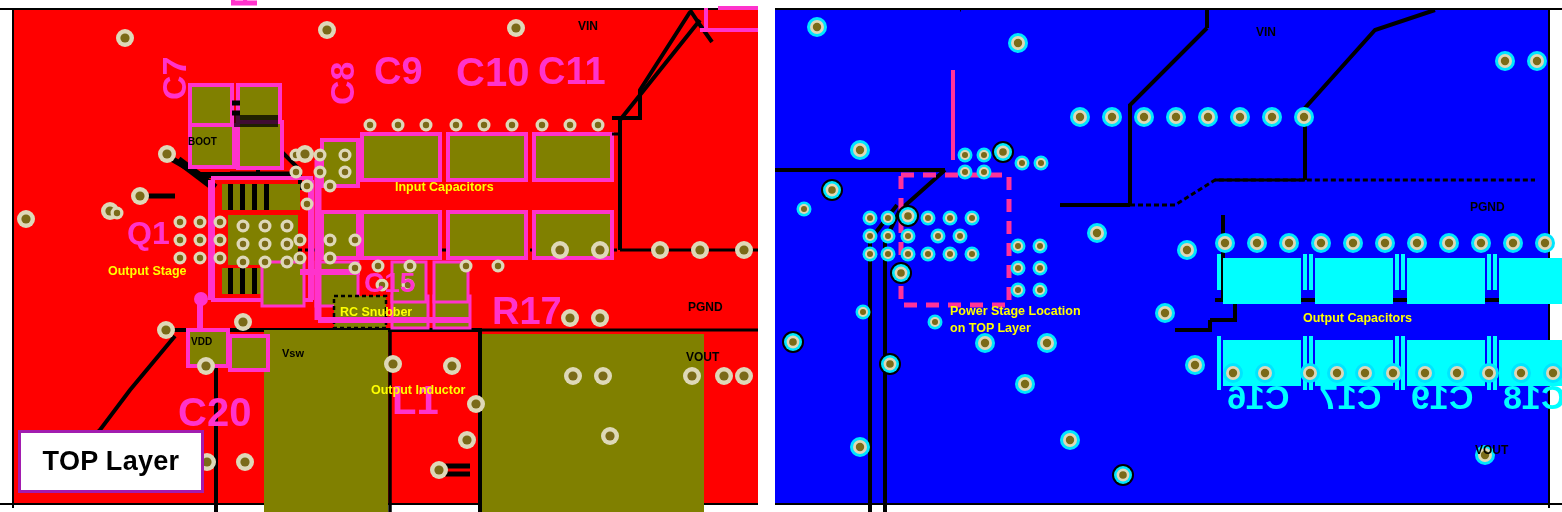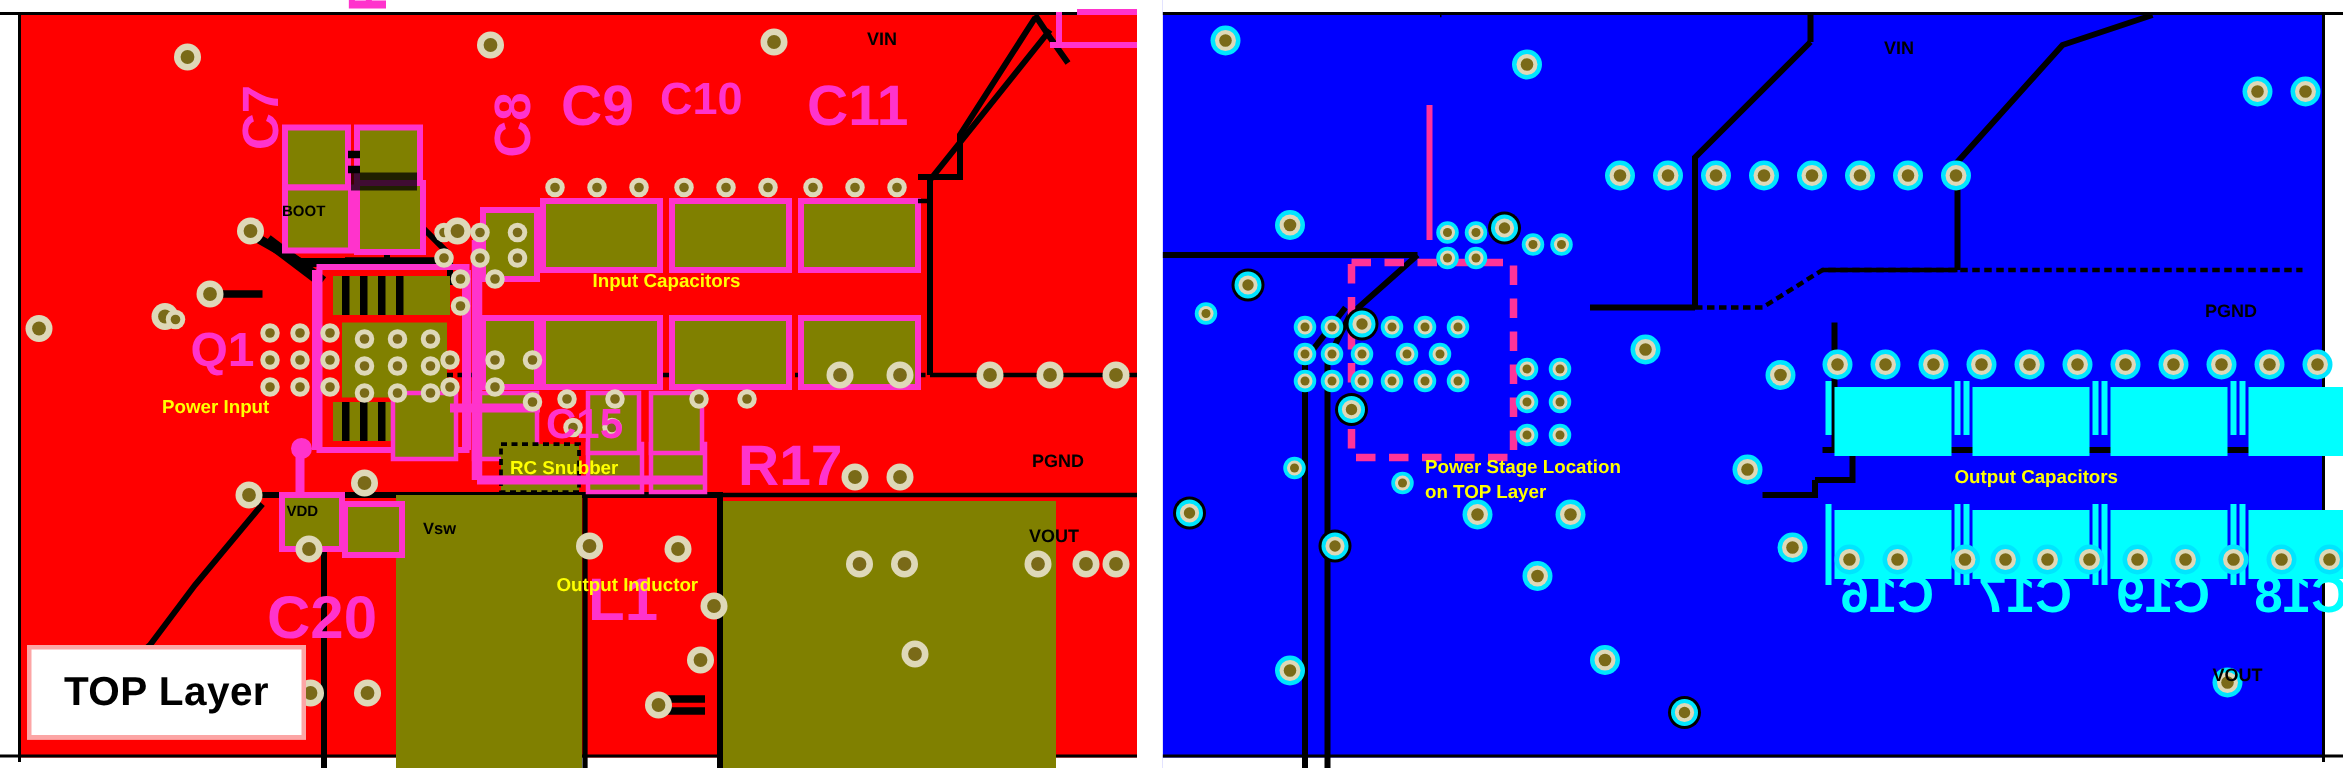--- a/index.html
+++ b/index.html
@@ -6,21 +6,21 @@
   body{width:1562px;height:512px;font-family:"Liberation Sans",sans-serif;overflow:hidden;}
   .stage{position:relative;width:1562px;height:512px;}
 
   .panel{position:absolute;top:0;height:512px;overflow:hidden;box-sizing:border-box;}
   .panel svg{position:absolute;left:0;top:0;}
 
   #panel-top{left:0;width:758px;}
   #panel-bottom{left:775px;width:787px;}
 
   .layer-badge{
-    position:absolute;background:#ffffff;border:3px solid #fca5a5;
+    position:absolute;background:#ffffff;border:3px solid #a21caf;
     display:flex;align-items:center;justify-content:center;
     font-size:27px;font-weight:bold;color:#000000;letter-spacing:0.3px;
     font-family:"Liberation Sans",sans-serif;z-index:40;
   }
   #badge-top{left:18px;top:430px;width:180px;height:57px;}
   #badge-bottom{left:27px;top:430px;width:212px;height:57px;}
 
   .anno{position:absolute;color:#ffff00;font-size:12.5px;font-weight:bold;
         font-family:"Liberation Sans",sans-serif;z-index:35;white-space:nowrap;
         line-height:15px;}
@@ -245,37 +245,37 @@
 
       <path d="M 706,8 L 706,30 L 758,30" stroke="#ff33cc" stroke-width="4" fill="none"></path>
       <path d="M 718,8 L 758,8" stroke="#ff33cc" stroke-width="4" fill="none"></path>
       <path d="M 700,30 L 758,30" stroke="#ff33cc" stroke-width="4" fill="none"></path>
     </svg>
 
     <div class="silk" style="left:224px;top:8px;font-size:36px;transform:rotate(-90deg);transform-origin:left top;">R15</div>
     <div class="silk" style="left:155px;top:100px;font-size:34px;transform:rotate(-90deg);transform-origin:left top;">C7</div>
     <div class="silk" style="left:323px;top:105px;font-size:34px;transform:rotate(-90deg);transform-origin:left top;">C8</div>
     <div class="silk" style="left:374px;top:50px;font-size:38px;">C9</div>
-    <div class="silk" style="left:440px;top:50px;font-size:30px;">C10</div>
+    <div class="silk" style="left:456px;top:50px;font-size:40px;">C10</div>
     <div class="silk" style="left:538px;top:50px;font-size:38px;">C11</div>
     <div class="silk" style="left:364px;top:267px;font-size:28px;">C15</div>
     <div class="silk" style="left:492px;top:290px;font-size:38px;">R17</div>
     <div class="silk" style="left:178px;top:390px;font-size:40px;">C20</div>
     <div class="silk" style="left:392px;top:378px;font-size:40px;">L1</div>
     <div class="silk" style="left:127px;top:215px;font-size:32px;">Q1</div>
 
     <div class="netlbl" style="left:578px;top:19px;">VIN</div>
     <div class="netlbl" style="left:688px;top:300px;">PGND</div>
     <div class="netlbl" style="left:686px;top:350px;">VOUT</div>
     <div class="netlbl-k" style="left:188px;top:136px;">BOOT</div>
     <div class="netlbl-k" style="left:191px;top:336px;">VDD</div>
     <div class="netlbl-k" style="left:282px;top:347px;font-size:11px;">Vsw</div>
 
     <div class="anno" style="left:383px;top:180px;padding-left:12px;">Input Capacitors</div>
-    <div class="anno" style="left:108px;top:264px;">Power Input</div>
+    <div class="anno" style="left:108px;top:264px;">Output Stage</div>
     <div class="anno" style="left:340px;top:305px;">RC Snubber</div>
     <div class="anno" style="left:371px;top:383px;">Output Inductor</div>
 
     <div class="layer-badge" id="badge-top">TOP Layer</div>
   </div>
 
   <div class="panel" id="panel-bottom">
     <svg width="787" height="512" viewBox="0 0 787 512">
       <defs>
         <g id="viaB">

